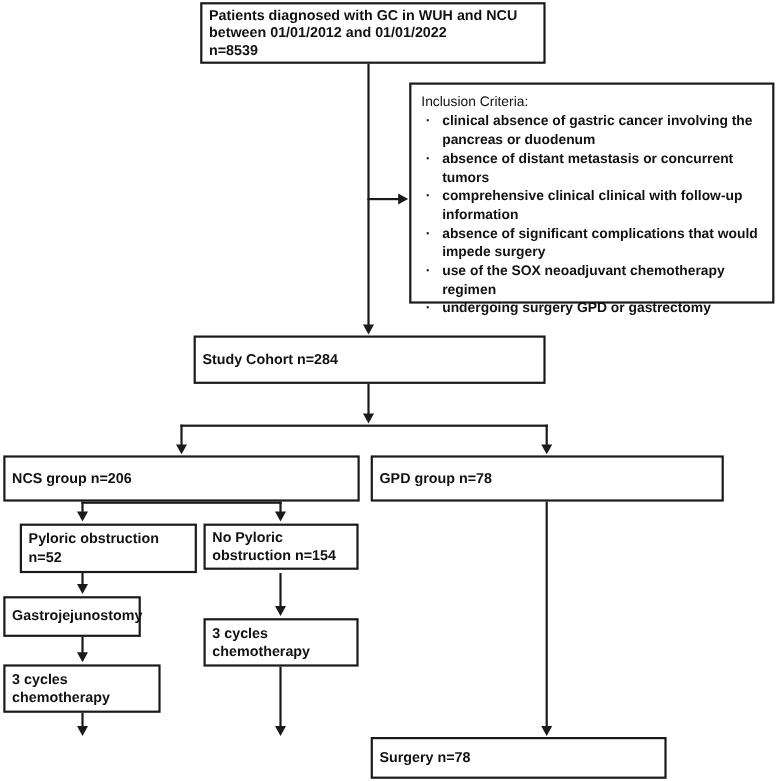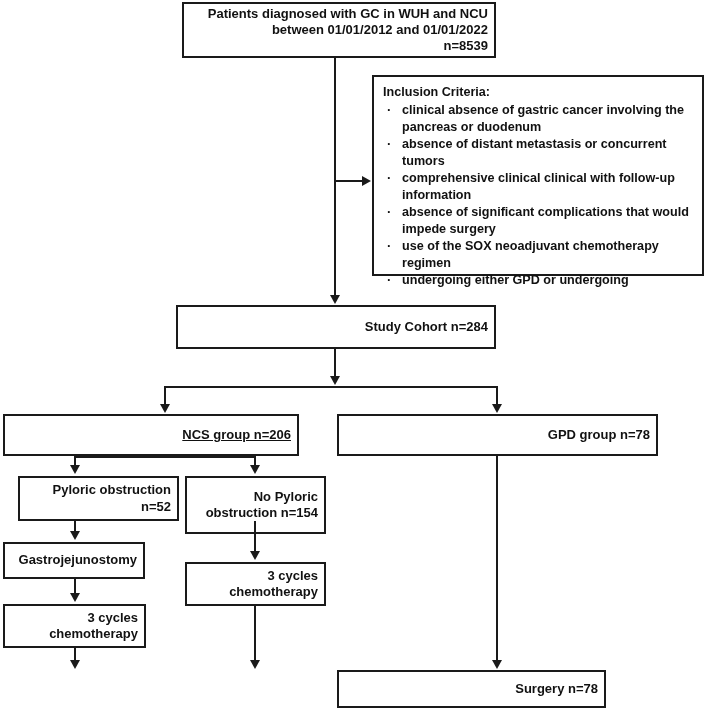--- a/index.html
+++ b/index.html
@@ -20,21 +20,21 @@
     overflow: hidden;
   }
   .node {
     position: absolute;
     box-sizing: border-box;
     border: 2px solid #1a1a1a;
     background: #ffffff;
     display: flex;
     align-items: center;
     justify-content: center;
-    text-align: right;
+    text-align: left;
     font-size: 13px;
     line-height: 1.25;
     font-weight: 600;
     color: #111111;
     padding: 2px 6px;
   }
   .node .inner {
     width: 100%;
     white-space: pre-line;
   }
@@ -42,21 +42,21 @@
     display: block;
     text-align: left;
     align-items: flex-start;
     justify-content: flex-start;
     padding: 7px 9px 7px 9px;
     font-weight: 700;
     font-size: 12.6px;
     line-height: 1.35;
   }
   .criteria-title {
-    font-weight: 700;
+    font-weight: 400;
     margin-bottom: 1px;
     display: block;
   }
   .criteria-list {
     margin: 0;
     padding: 0;
     list-style: none;
   }
   .criteria-list li {
     position: relative;
@@ -111,37 +111,37 @@
   <div class="arrow-right" style="left:362px; top:176px;"></div>
 
   <div class="node criteria" style="left:372px; top:75px; width:332px; height:201px;">
     <span class="criteria-title">Inclusion Criteria:</span>
     <ul class="criteria-list">
       <li><span class="bullet">·</span><span>clinical absence of gastric cancer involving the pancreas or duodenum</span></li>
       <li><span class="bullet">·</span><span>absence of distant metastasis or concurrent tumors</span></li>
       <li><span class="bullet">·</span><span>comprehensive clinical clinical with follow-up information</span></li>
       <li><span class="bullet">·</span><span>absence of significant complications that would impede surgery</span></li>
       <li><span class="bullet">·</span><span>use of the SOX neoadjuvant chemotherapy regimen</span></li>
-      <li><span class="bullet">·</span><span>undergoing either GPD or undergoing</span></li>
+      <li><span class="bullet">·</span><span>undergoing surgery GPD or gastrectomy</span></li>
     </ul>
   </div>
 
   <div class="node" style="left:176px; top:305px; width:320px; height:44px;">
     <span class="inner">Study Cohort  n=284</span>
   </div>
 
   <div class="seg vline" style="left:334px; top:349px; width:2px; height:29px;"></div>
   <div class="arrow-down" style="left:330px; top:376px;"></div>
   <div class="seg hline" style="left:164px; top:386px; width:334px; height:2px;"></div>
   <div class="seg vline" style="left:164px; top:386px; width:2px; height:20px;"></div>
   <div class="arrow-down" style="left:160px; top:404px;"></div>
   <div class="seg vline" style="left:496px; top:386px; width:2px; height:20px;"></div>
   <div class="arrow-down" style="left:492px; top:404px;"></div>
 
-  <div class="node" style="left:3px; top:414px; width:296px; height:42px;text-decoration:underline;">
+  <div class="node" style="left:3px; top:414px; width:324px; height:42px;">
     <span class="inner">NCS group n=206</span>
   </div>
 
   <div class="node" style="left:337px; top:414px; width:321px; height:42px;">
     <span class="inner">GPD group n=78</span>
   </div>
 
   <div class="seg hline" style="left:74px; top:456px; width:182px; height:2px;"></div>
   <div class="seg vline" style="left:74px; top:456px; width:2px; height:11px;"></div>
   <div class="arrow-down" style="left:70px; top:465px;"></div>
@@ -152,36 +152,36 @@
   <div class="arrow-down" style="left:492px; top:660px;"></div>
 
   <div class="node" style="left:18px; top:476px; width:161px; height:45px;">
     <span class="inner">Pyloric obstruction
 n=52</span>
   </div>
 
   <div class="seg vline" style="left:74px; top:521px; width:2px; height:12px;"></div>
   <div class="arrow-down" style="left:70px; top:531px;"></div>
 
-  <div class="node" style="left:3px; top:542px; width:142px; height:37px;">
+  <div class="node" style="left:3px; top:542px; width:125px; height:37px;">
     <span class="inner">Gastrojejunostomy</span>
   </div>
 
   <div class="seg vline" style="left:74px; top:579px; width:2px; height:16px;"></div>
   <div class="arrow-down" style="left:70px; top:593px;"></div>
 
   <div class="node" style="left:3px; top:604px; width:143px; height:44px;">
     <span class="inner">3 cycles
 chemotherapy</span>
   </div>
 
   <div class="seg vline" style="left:74px; top:648px; width:2px; height:16px;"></div>
   <div class="arrow-down" style="left:70px; top:660px;"></div>
 
-  <div class="node" style="left:185px; top:476px; width:141px; height:58px;">
+  <div class="node" style="left:185px; top:476px; width:141px; height:42px;">
     <span class="inner">No Pyloric
 obstruction n=154</span>
   </div>
 
   <div class="seg vline" style="left:254px; top:521px; width:2px; height:32px;"></div>
   <div class="arrow-down" style="left:250px; top:551px;"></div>
 
   <div class="node" style="left:185px; top:562px; width:141px; height:44px;">
     <span class="inner">3 cycles
 chemotherapy</span>

